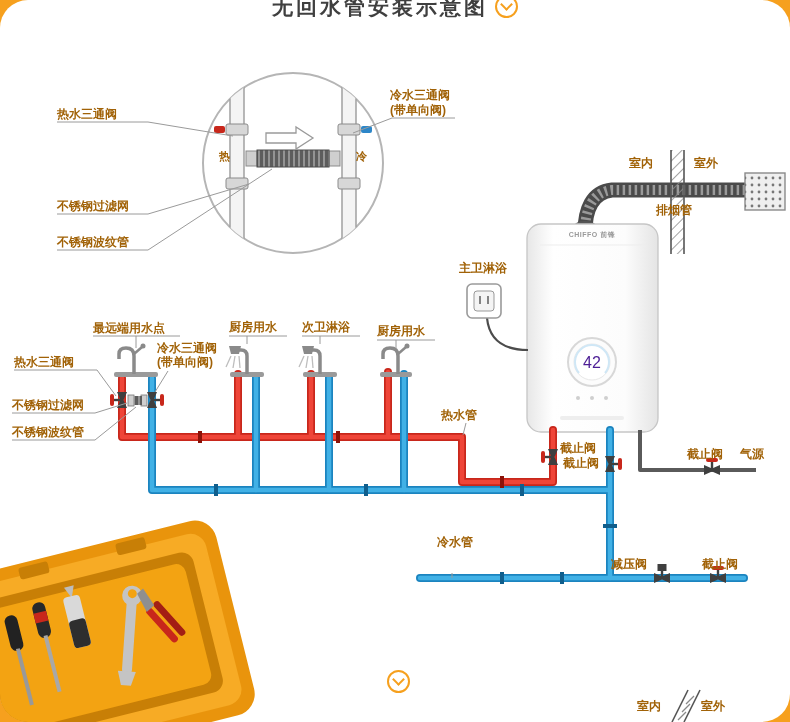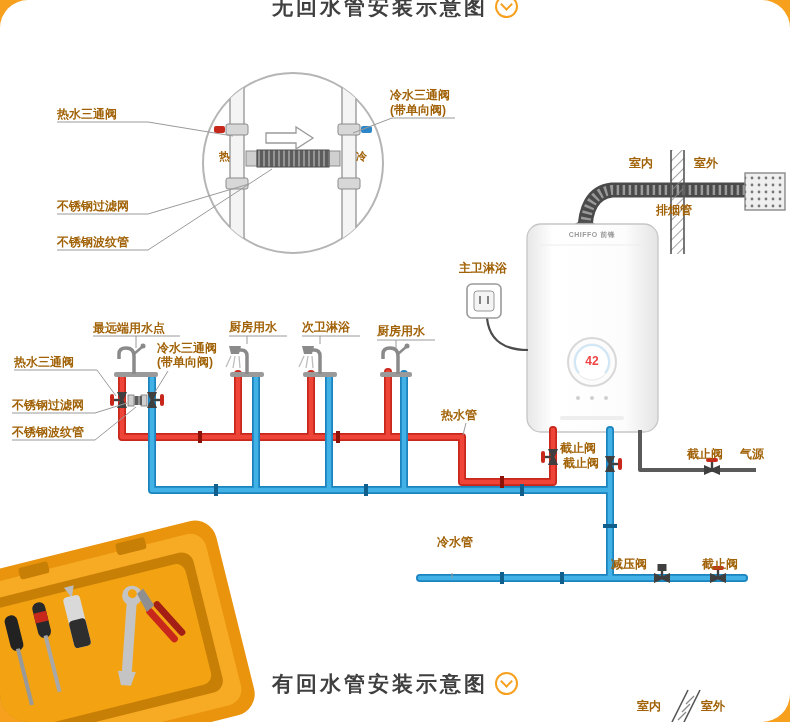--- a/index.html
+++ b/index.html
@@ -12,21 +12,21 @@
        color:#a16207;white-space:nowrap}
   .lbl-sm{font-size:11px}
   .title{position:absolute;z-index:4;width:100%;text-align:center;font-size:21px;
          font-weight:700;color:#3f3f3f;letter-spacing:3px;white-space:nowrap}
   .badge{display:inline-block;width:19px;height:19px;border:2px solid #f6a01e;
          border-radius:50%;margin-left:7px;vertical-align:-4px;position:relative}
   .badge .chev{position:absolute;left:5px;top:3px;width:7px;height:7px;
          border-right:2px solid #f6a01e;border-bottom:2px solid #f6a01e;transform:rotate(45deg)}
   .brand{position:absolute;z-index:3;font-size:7px;letter-spacing:.5px;color:#9a9a9a;
          width:70px;text-align:center;font-weight:700}
-  .temp{position:absolute;z-index:3;font-size:12px;font-weight:700;color:#ef4444;
+  .temp{position:absolute;z-index:3;font-size:16px;font-weight:400;color:#4c1d95;
         width:28px;text-align:center}
 </style>
 </head>
 <body>
 
 <div class="page">
 
   <svg class="art" width="790" height="722" viewBox="0 0 790 722">
     <defs>
       <clipPath id="cc">
@@ -317,18 +317,18 @@
   <div class="lbl" style="left:687px;top:447px">截止阀</div>
   <div class="lbl" style="left:740px;top:447px">气源</div>
   <div class="lbl" style="left:611px;top:557px">减压阀</div>
   <div class="lbl" style="left:702px;top:557px">截止阀</div>
   <div class="lbl" style="left:437px;top:535px">冷水管</div>
 
   <div class="brand" style="left:557px;top:230px">CHIFFO 前锋</div>
   <div class="temp" style="left:578px;top:354px">42</div>
 
   <div class="title" style="top:670px">
-    <span>有回水管安装示意图</span><span class="badge"><span class="chev"></span></span>
+    <span class="badge"><span class="chev"></span></span>
   </div>
   <div class="lbl" style="left:637px;top:699px">室内</div>
   <div class="lbl" style="left:701px;top:699px">室外</div>
 
 </div>
 
 </body></html>

